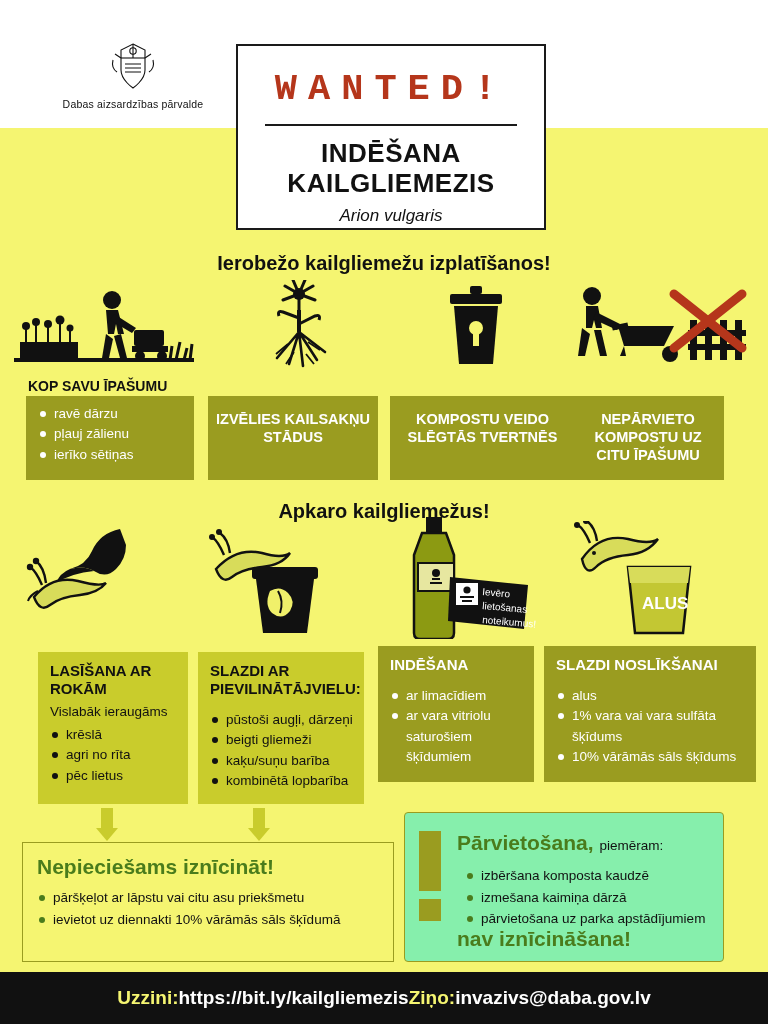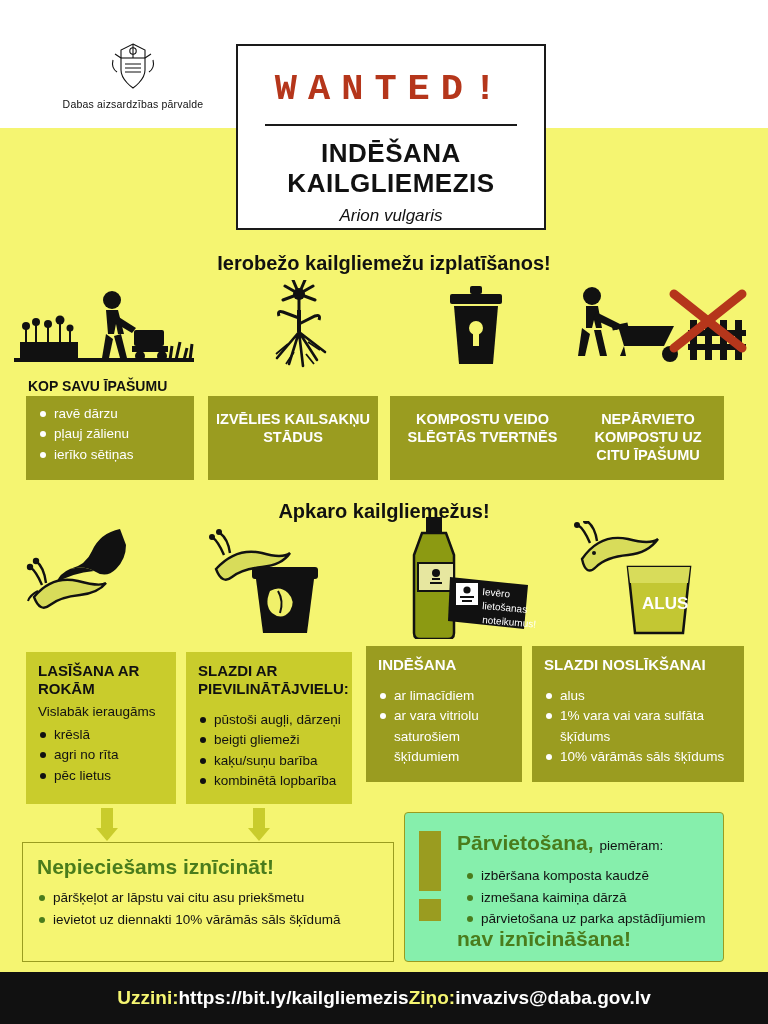--- a/index.html
+++ b/index.html
@@ -70,21 +70,21 @@
     border-radius:50%; background:#ffffff;
   }
   .lbl-dark {
     position:absolute; font-size:14px; font-weight:bold; color:#111;
   }
 
   
   .icons2 { position:absolute; top:525px; left:0; width:768px; height:115px; }
 
   
-  .box2 { position:absolute; background:#c9cc2c; color:#111; }
+  .box2 { position:absolute; background:#c9cc2c; color:#111;margin-left:12px; }
   .box2.olive { background:#9a9c20; color:#fff; }
   .box2 .bt2 {
     font-weight:bold; font-size:15px; line-height:1.2; padding:10px 12px 2px;
   }
   .box2 .sub { font-size:13.5px; padding:4px 12px 0; }
   .bul2 { list-style:none; margin:0; padding:6px 10px 10px 14px; }
   .bul2 li {
     position:relative; padding-left:14px; font-size:13.5px; line-height:1.5;
   }
   .bul2 li:before {

